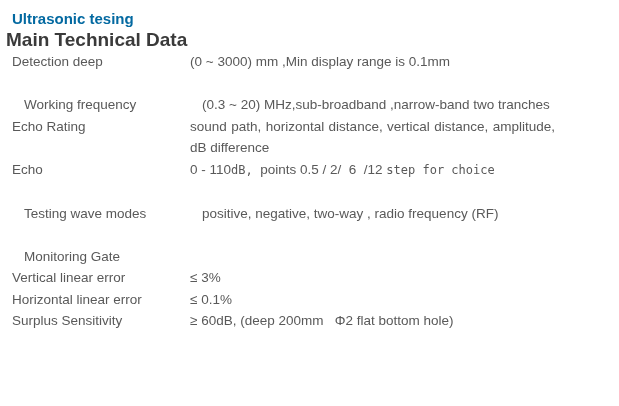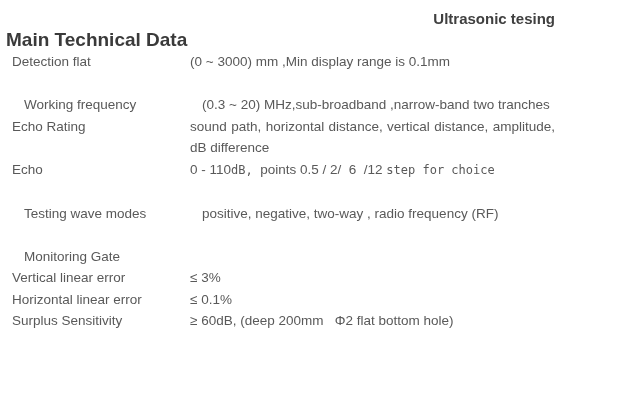--- a/index.html
+++ b/index.html
@@ -17,23 +17,22 @@
   .page {
     box-sizing: border-box;
     width: 619px;
     height: 406px;
     padding: 9px 64px 0 12px;
   }
   .page-title {
     margin: 0;
     font-size: 15px;
     font-weight: bold;
-    color: #404040;
+    color: #0369a1;
     line-height: 20px;
-    text-align: right;
   }
   .page-subtitle {
     margin: 0 0 0 -6px;
     font-size: 19px;
     font-weight: bold;
     color: #3a3a3a;
     line-height: 21px;
   }
   .spec-table {
     margin-top: 1px;
@@ -63,21 +62,21 @@
   }
 </style>
 </head>
 <body>
 
 <div class="page">
   <h1 class="page-title">Ultrasonic tesing</h1>
   <h2 class="page-subtitle">Main Technical Data</h2>
   <div class="spec-table" id="spec-table">
       <div class="row">
-        <div class="label">Detection flat</div>
+        <div class="label">Detection deep</div>
         <div class="value"><span class="seg-sans">(0 ~ 3000) mm ,Min display range is 0.1mm</span></div>
       </div>
       <div class="row gap">
         <div class="label">Working frequency</div>
         <div class="value justify"><span class="seg-sans">(0.3 ~ 20) MHz,sub-broadband ,narrow-band two tranches</span></div>
       </div>
       <div class="row">
         <div class="label">Echo Rating</div>
         <div class="value justify"><span class="seg-sans">sound path, horizontal distance, vertical distance, amplitude, dB difference</span></div>
       </div>

